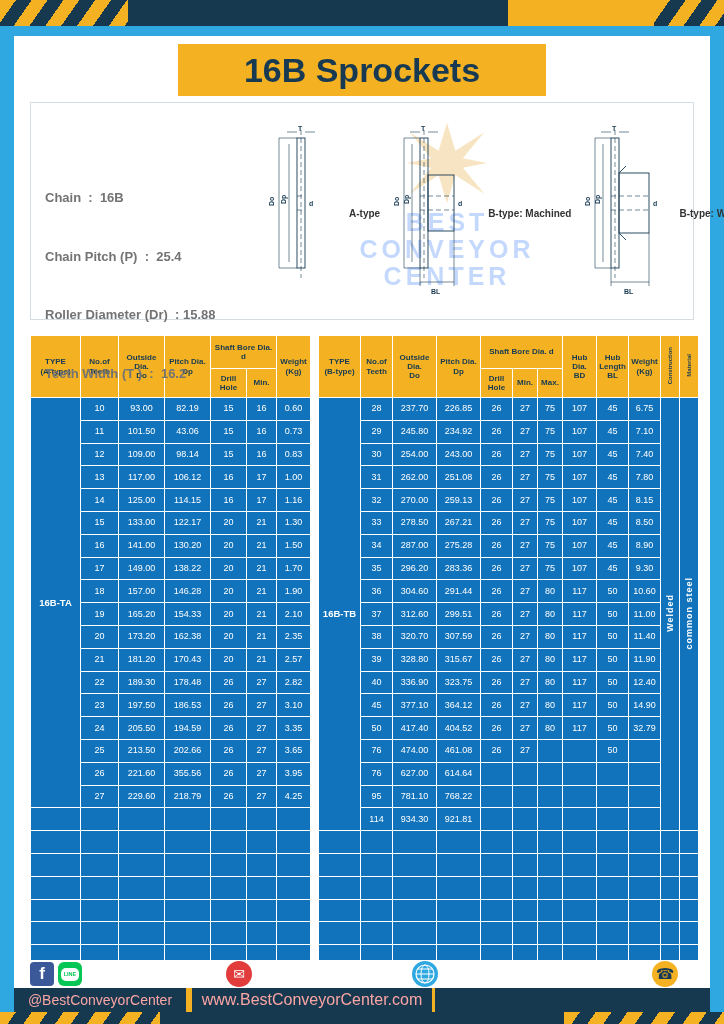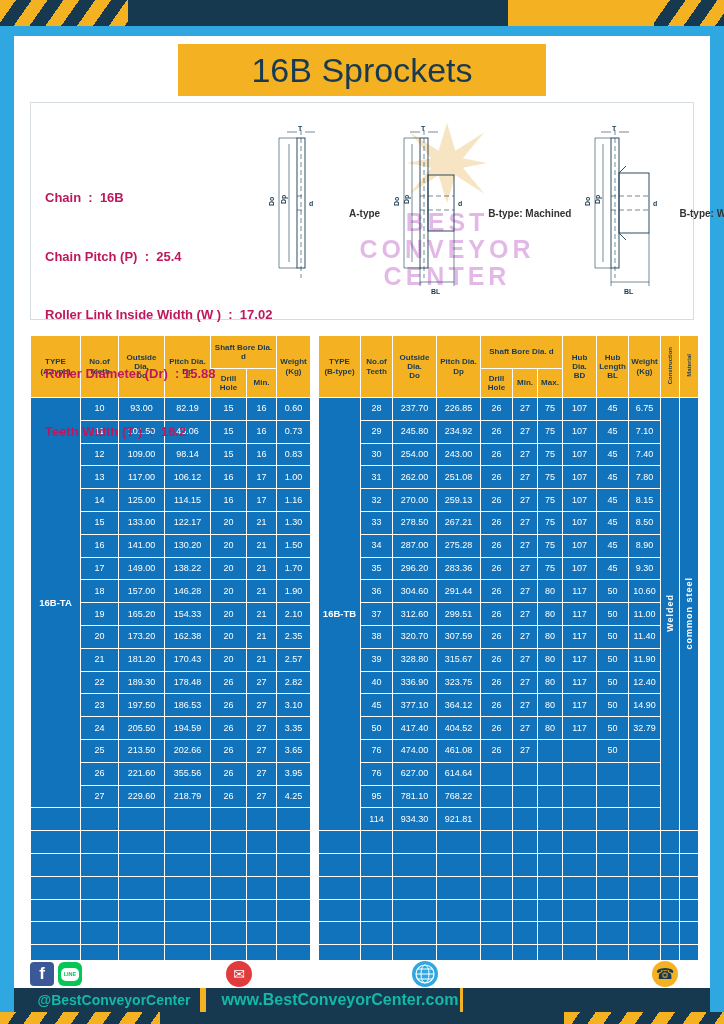--- a/index.html
+++ b/index.html
@@ -11,29 +11,29 @@
   .hazard{background:repeating-linear-gradient(125deg,#F4B223 0 13px,#16394F 13px 26px);}
   #topbar .tl{position:absolute;left:0;top:0;width:128px;height:26px;}
   #topbar .yb{position:absolute;left:508px;top:0;width:146px;height:26px;background:#F4B223;}
   #topbar .tr{position:absolute;left:654px;top:0;width:70px;height:26px;}
 
   
   #content{position:absolute;left:14px;top:36px;width:696px;height:976px;background:#FFFFFF;}
 
   #title-banner{position:absolute;left:164px;top:8px;width:368px;height:52px;background:#F4B223;
     display:flex;align-items:center;justify-content:center;
-    font-size:34px;font-weight:normal;color:#173A52;}
+    font-size:34px;font-weight:bold;color:#173A52;}
 
   
   #spec-panel{position:absolute;left:16px;top:66px;width:662px;height:216px;background:#fff;
     border:1px solid #D5DCE2;}
-  #spec-lines{position:absolute;left:14px;top:46px;z-index:2;color:#be185d;font-weight:bold;
+  #spec-lines{position:absolute;left:14px;top:46px;z-index:2;color:#737373;font-weight:bold;
     font-size:13px;line-height:19.5px;white-space:pre;}
   #watermark{position:absolute;left:296px;top:18px;width:240px;text-align:center;opacity:.30;z-index:0;
-    color:#a21caf;font-weight:bold;}
+    color:#3b82f6;font-weight:bold;}
   #watermark .wm-line{font-size:25px;letter-spacing:4px;line-height:27px;}
   #figures{position:absolute;left:222px;top:8px;width:434px;height:202px;display:flex;
     justify-content:space-between;z-index:1;}
   .figure{display:flex;flex-direction:row;align-items:center;}
   .fig-label{font-size:10px;font-weight:bold;color:#333;margin-top:2px;white-space:nowrap;}
   .draw{stroke:#173A52;stroke-width:0.9;fill:none;}
   .drawthin{stroke:#173A52;stroke-width:0.6;fill:none;}
   .dash{stroke-dasharray:5 3;}
   .dimtext{font-size:7px;fill:#173A52;stroke:none;font-weight:bold;}
 
@@ -60,21 +60,21 @@
   #line-icon{left:44px;top:2px;width:24px;height:24px;border-radius:6px;background:#06C755;}
   #line-icon .bubble{width:18px;height:13px;background:#fff;border-radius:5px;display:flex;
     align-items:center;justify-content:center;color:#06C755;font-size:5.5px;font-weight:bold;}
   #mail-icon{left:212px;top:1px;width:26px;height:26px;border-radius:50%;background:#E23B3B;
     color:#fff;font-size:14px;}
   #globe-icon{left:398px;top:1px;width:26px;height:26px;border-radius:50%;background:#2FA8E1;}
   #phone-icon{left:638px;top:1px;width:26px;height:26px;border-radius:50%;background:#F4B223;
     color:#173A52;font-size:15px;}
   #footer-bar{position:absolute;left:0;top:952px;width:696px;height:24px;background:#16394F;
     display:flex;align-items:stretch;}
-  .fseg{display:flex;align-items:center;justify-content:center;color:#14b8a6;font-weight:bold;padding-left:14px;}
+  .fseg{display:flex;align-items:center;justify-content:center;color:#fca5a5;font-weight:normal;}
   .fdiv{width:3px;background:#F4B223;}
   #seg-fb{width:172px;font-size:14px;}
   #seg-mail{width:134px;font-size:12.5px;}
   #seg-web{width:240px;font-size:16px;}
   #seg-phone{flex:1;font-size:13px;margin-top:36px;}
 
   
   #bottombar{position:absolute;left:0;top:1012px;width:724px;height:12px;background:#16394F;}
   #bottombar .bl{position:absolute;left:0;top:0;width:160px;height:12px;}
   #bottombar .br{position:absolute;right:0;top:0;width:160px;height:12px;}
@@ -99,21 +99,20 @@
         <polygon fill="#E8A93B" points="45,2 54,32 85,12 62,40 88,45 62,50 85,78 54,58 45,88 36,58 5,78 28,50 2,45 28,40 5,12 36,32"></polygon>
       </svg>
       <div class="wm-line">BEST</div>
       <div class="wm-line">CONVEYOR</div>
       <div class="wm-line">CENTER</div>
     </div>
 
     <div id="spec-lines">
       <div>Chain  :  16B</div>
       <div>Chain Pitch (P)  :  25.4</div>
-      <div>Roller Link Inside Width (W )  :  17.02</div>
       <div>Roller Diameter (Dr)  : 15.88</div>
       <div>Teeth Width (T )  :  16.2</div>
     </div>
 
     <div id="figures">
 
       <div class="figure">
         <svg width="96" height="172" viewBox="0 0 96 172">
           <line class="drawthin dash" x1="48" y1="4" x2="48" y2="152"></line>
           <rect class="draw" x="44" y="12" width="8" height="130"></rect>

